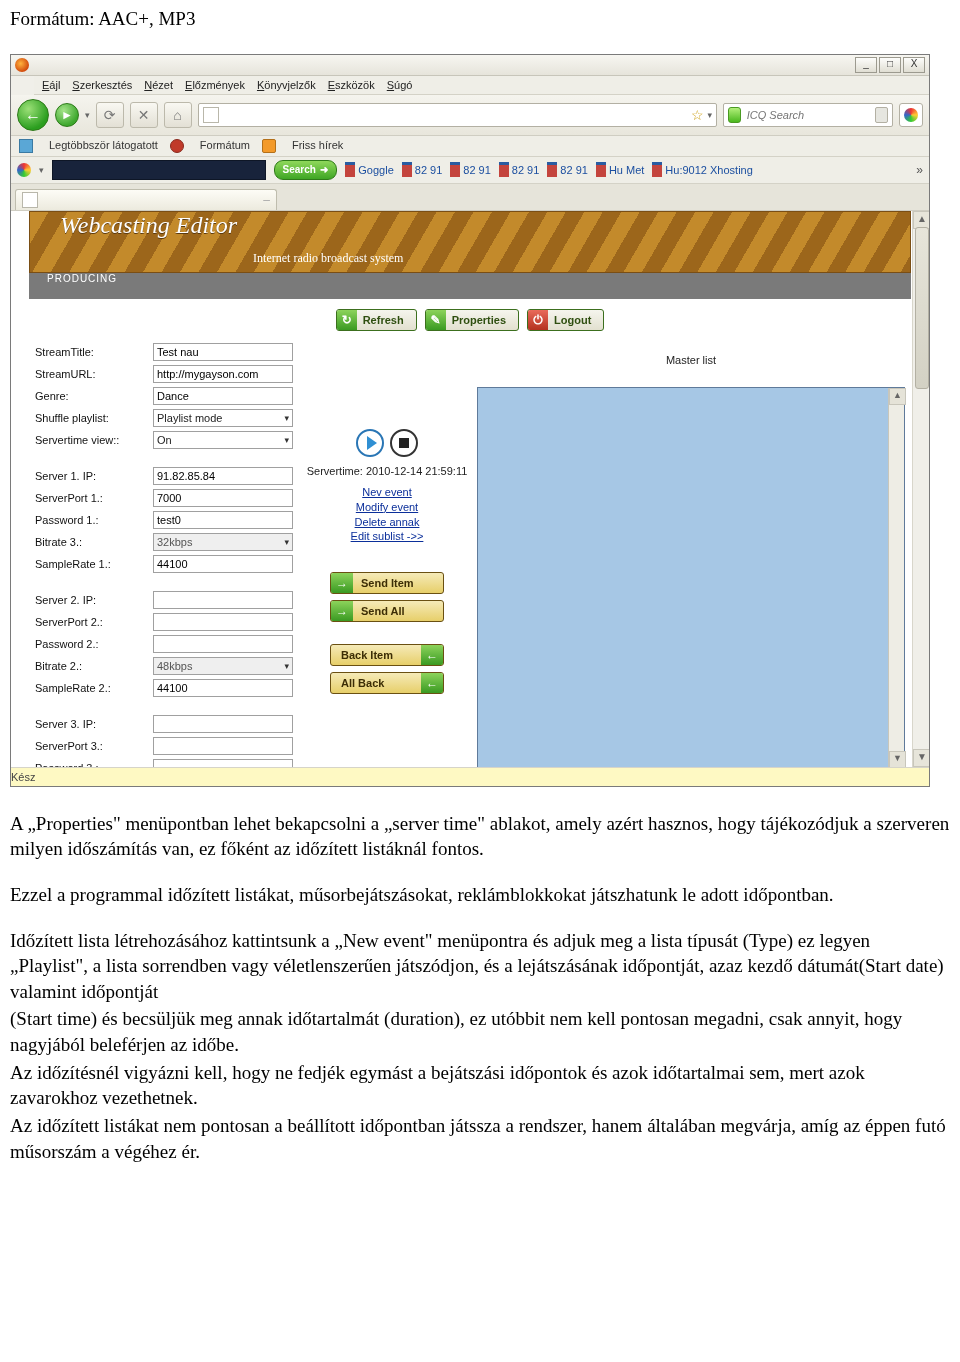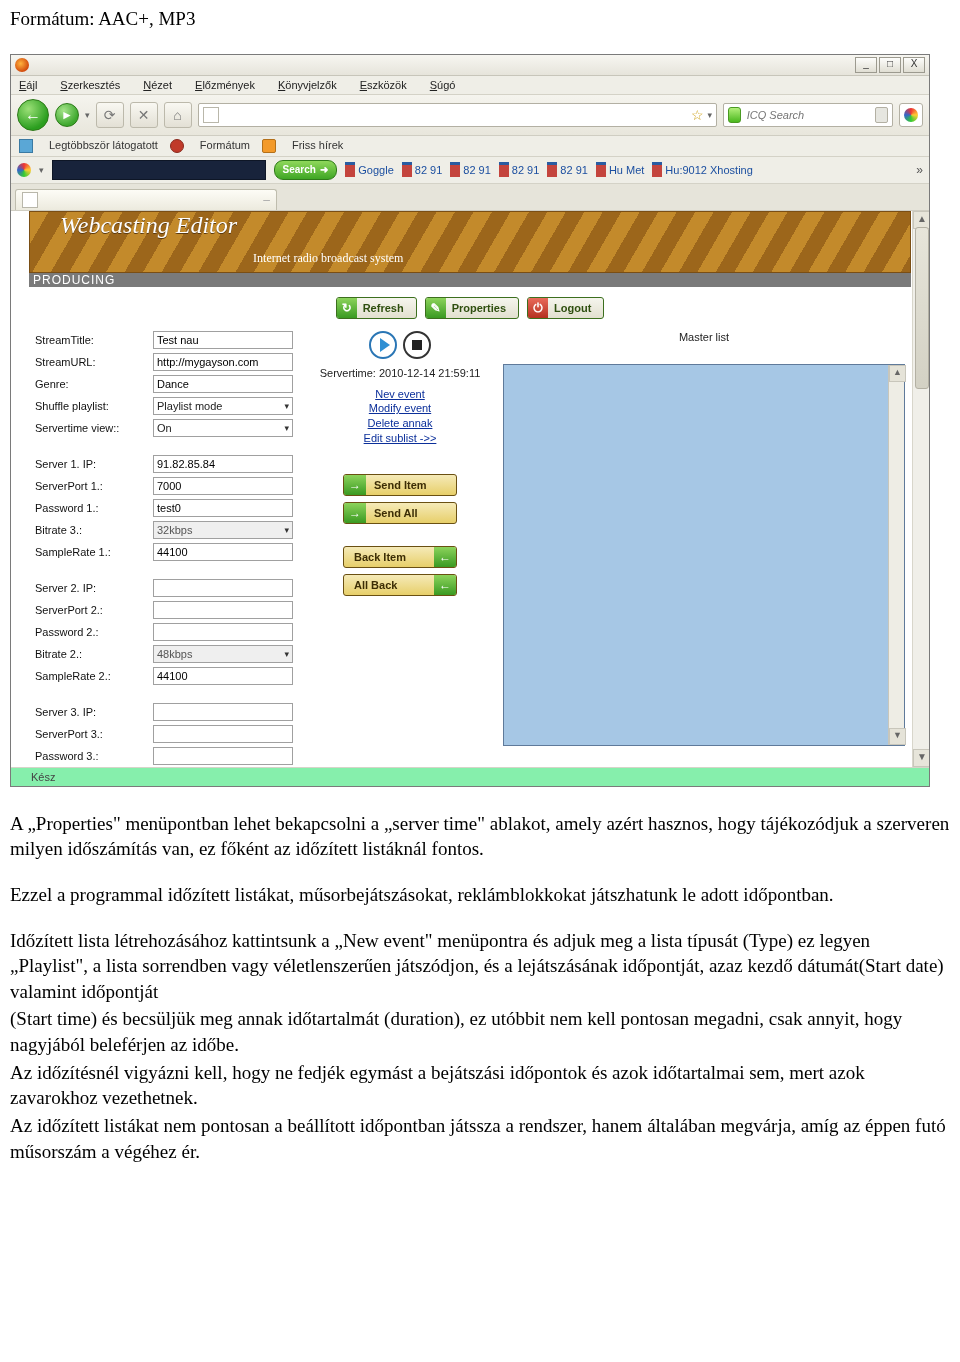--- a/index.html
+++ b/index.html
@@ -46,24 +46,25 @@
   .titlebar .spacer-fill { flex: 1; }
   .win-btns { display: flex; gap: 2px; }
   .win-btn {
     width: 20px; height: 14px;
     background: linear-gradient(#fdfdfb, #e0ded3);
     border: 1px solid #9c9a8f;
     font-size: 10px; line-height: 12px;
     text-align: center; color: #333;
   }
   .menubar {
-    display: flex; gap: 23px;
+    display: flex; gap: 12px;
     padding: 3px 8px;
     background: #efeee7;
     border-bottom: 1px solid #d4d2c7;
+    margin-left: 23px;
   }
   .menubar span { text-decoration: underline; text-decoration-color: transparent; }
   .menubar span::first-letter { text-decoration: underline; }
   .navbar {
     display: flex; align-items: center;
     padding: 4px 6px; gap: 6px;
     background: linear-gradient(#f5f4ee, #e8e6dc);
     border-bottom: 1px solid #cfcdc2;
   }
   .nav-btn {
@@ -159,41 +160,41 @@
   }
   .right-scroll .thumb {
     position: absolute; top: 16px; left: 2px; width: 12px; height: 160px;
     background: linear-gradient(#e7e5da, #d3d1c4);
     border: 1px solid #b3b0a3; border-radius: 3px;
   }
   .right-scroll .arrow { position: absolute; left: 0; width: 16px; height: 16px; text-align: center; color: #666; background: #e7e5da; border: 1px solid #c8c6bb; font-size: 10px; line-height: 14px; }
   .right-scroll .arrow.top { top: 0; }
   .right-scroll .arrow.bot { bottom: 0; }
   .statusbar {
-    height: 18px; background: #86efac;
+    height: 18px; background: #fef9c3;
     border-top: 1px solid #d6d4c9;
-    padding: 0 20px; display: flex; align-items: center;
+    padding: 0 0; display: flex; align-items: center;
     font-size: 11px; color: #444;
   }
 
   
   .we-wrap { margin: 0 18px; }
   .we-banner {
     height: 60px;
     background:
       repeating-linear-gradient(120deg, #c38a2b, #c38a2b 16px, #9c661b 16px, #9c661b 32px);
     border: 1px solid #7a4e14;
     display: flex; padding-left: 30px;
     color: #fff; font-family: "Comic Sans MS", cursive;
   }
   .we-banner .title { font-size: 24px; font-style: italic; text-shadow: 0 1px 0 #5a3a10; }
   .we-banner .sub { font-size: 12px; margin-left: 16px; align-self: flex-end; padding-bottom: 6px; font-family: Tahoma; }
   .we-status {
-    height: 14px; background: #7a7a7a; color: #fff;
-    font-size: 12px; padding: 0 4px; letter-spacing: 1px;
+    height: 26px; background: #7a7a7a; color: #fff;
+    font-size: 10px; padding: 0 18px; letter-spacing: 1px;
   }
   .we-toolbar {
     display: flex; justify-content: center; gap: 8px;
     padding: 10px 0 12px 0;
   }
   .act-btn {
     height: 20px; padding: 0 12px 0 0;
     border: 1px solid #3c6f1e; border-radius: 3px;
     background: linear-gradient(#f5f5ed, #e2e0cf);
     display: inline-flex; align-items: center;
@@ -201,21 +202,21 @@
     overflow: hidden;
   }
   .act-btn .cap {
     width: 20px; height: 100%;
     background: linear-gradient(#8cd35b, #3a9a22);
     display: inline-flex; align-items: center; justify-content: center;
     color: #fff; margin-right: 6px; font-size: 12px;
   }
   .act-btn.logout .cap { background: linear-gradient(#e96a5a, #b4311f); }
   .we-cols {
-    display: flex; gap: 13px; align-items: flex-start;
+    display: flex; gap: 0; align-items: center;
     padding: 0 6px;
   }
   .col-left { width: 262px; }
   .col-left .row { display: flex; align-items: center; margin-bottom: 4px; }
   .col-left .lab { width: 118px; font-size: 11px; color: #111; }
   .col-left input, .col-left .sel {
     width: 132px; height: 16px;
     border: 1px solid #a0a0a0; background: #fff;
     font-size: 11px; padding: 0 3px;
   }

